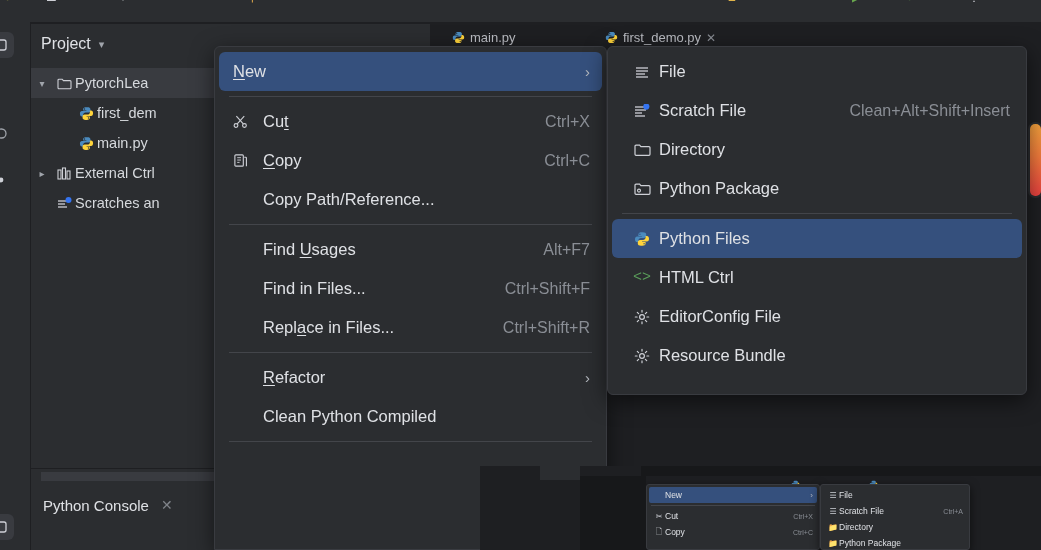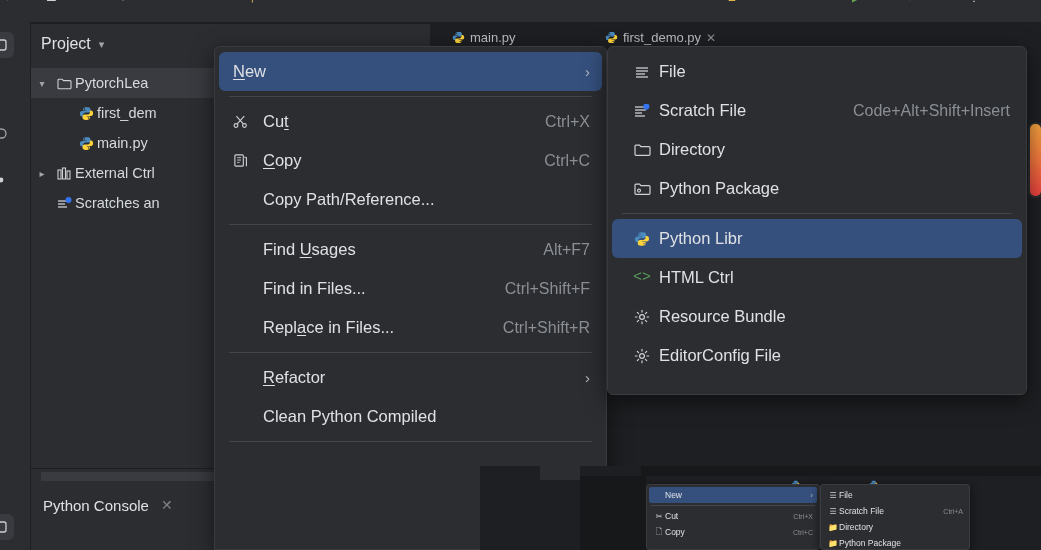--- a/index.html
+++ b/index.html
@@ -373,21 +373,21 @@
       <span class="mi-icon">
         <svg width="16" height="14" viewBox="0 0 16 14">
             <line x1="1" y1="3" x2="10" y2="3" stroke="#ced0d6" stroke-width="1.3"></line>
             <line x1="1" y1="6" x2="12" y2="6" stroke="#ced0d6" stroke-width="1.3"></line>
             <line x1="1" y1="9" x2="8" y2="9" stroke="#ced0d6" stroke-width="1.3"></line>
             <line x1="1" y1="12" x2="11" y2="12" stroke="#ced0d6" stroke-width="1.3"></line>
             <circle cx="12.3" cy="2.6" r="3.1" fill="#3574f0"></circle>
           </svg>
       </span>
       <span class="mi-label">Scratch File</span>
-      <span class="mi-key">Code+Alt+Shift+Insert</span>
+      <span class="mi-key">Clean+Alt+Shift+Insert</span>
     </div>
 
     <div class="mi">
       <span class="mi-icon">
         <svg width="17" height="14" viewBox="0 0 17 14">
             <path d="M1 3.2a1 1 0 0 1 1-1h3.6l1.3 1.5H15a1 1 0 0 1 1 1v6.6a1 1 0 0 1-1 1H2a1 1 0 0 1-1-1z" fill="none" stroke="#ced0d6" stroke-width="1.2"></path>
           </svg>
       </span>
       <span class="mi-label">Directory</span>
     </div>
@@ -404,48 +404,48 @@
 
     <div class="sep"></div>
 
     <div class="mi hl">
       <span class="mi-icon">
         <svg width="16" height="16" viewBox="0 0 16 16">
             <path d="M7.8 1.2c-2 0-3.4.6-3.4 2.2v1.5h3.5v.5H3.2C1.7 5.4 1 6.5 1 8.2s.7 2.9 2.2 2.9h1.2V9.4c0-1.4 1.2-2.5 2.6-2.5h3c1.2 0 2.2-1 2.2-2.2V3.4c0-1.5-1.3-2.2-3.2-2.2zM5.9 2.5c.4 0 .7.3.7.7s-.3.7-.7.7-.7-.3-.7-.7.3-.7.7-.7z" fill="#4b8bbe"></path>
             <path d="M8.2 14.8c2 0 3.4-.6 3.4-2.2v-1.5H8.1v-.5h4.7c1.5 0 2.2-1.1 2.2-2.8s-.7-2.9-2.2-2.9h-1.2v1.7c0 1.4-1.2 2.5-2.6 2.5h-3c-1.2 0-2.2 1-2.2 2.2v1.3c0 1.5 1.3 2.2 3.2 2.2zm1.9-1.3c-.4 0-.7-.3-.7-.7s.3-.7.7-.7.7.3.7.7-.3.7-.7.7z" fill="#ffd43b"></path>
           </svg>
       </span>
-      <span class="mi-label">Python Libr</span>
+      <span class="mi-label">Python Files</span>
     </div>
 
     <div class="mi">
       <span class="mi-icon">
         <span style="color:#5a9e5a;font-size:15px;font-family:'Liberation Mono',monospace;">&lt;&gt;</span>
       </span>
       <span class="mi-label">HTML Ctrl</span>
     </div>
 
     <div class="mi">
       <span class="mi-icon">
         <svg width="16" height="16" viewBox="0 0 16 16">
             <circle cx="8" cy="8" r="2.4" fill="none" stroke="#ced0d6" stroke-width="1.2"></circle>
             <path d="M8 1.3v1.8M8 12.9v1.8M1.3 8h1.8M12.9 8h1.8M3.3 3.3l1.3 1.3M11.4 11.4l1.3 1.3M12.7 3.3l-1.3 1.3M4.6 11.4l-1.3 1.3" stroke="#ced0d6" stroke-width="1.2" stroke-linecap="round"></path>
           </svg>
       </span>
-      <span class="mi-label">Resource Bundle</span>
+      <span class="mi-label">EditorConfig File</span>
     </div>
 
     <div class="mi">
       <span class="mi-icon">
         <svg width="16" height="16" viewBox="0 0 16 16">
             <circle cx="8" cy="8" r="2.4" fill="none" stroke="#ced0d6" stroke-width="1.2"></circle>
             <path d="M8 1.3v1.8M8 12.9v1.8M1.3 8h1.8M12.9 8h1.8M3.3 3.3l1.3 1.3M11.4 11.4l1.3 1.3M12.7 3.3l-1.3 1.3M4.6 11.4l-1.3 1.3" stroke="#ced0d6" stroke-width="1.2" stroke-linecap="round"></path>
           </svg>
       </span>
-      <span class="mi-label">EditorConfig File</span>
+      <span class="mi-label">Resource Bundle</span>
     </div>
   </div>
 
   <div class="inset">
     <div class="inset-dark"></div>
 
     <div class="mini mini-rail">
       <div style="position:absolute;left:4px;top:8px;width:15px;height:15px;border-radius:3px;background:#393b40;display:flex;align-items:center;justify-content:center;">
         <svg width="9" height="9" viewBox="0 0 14 14">
             <rect x="1" y="2" width="11" height="10" rx="2" fill="none" stroke="#ced0d6" stroke-width="1.6"></rect>

